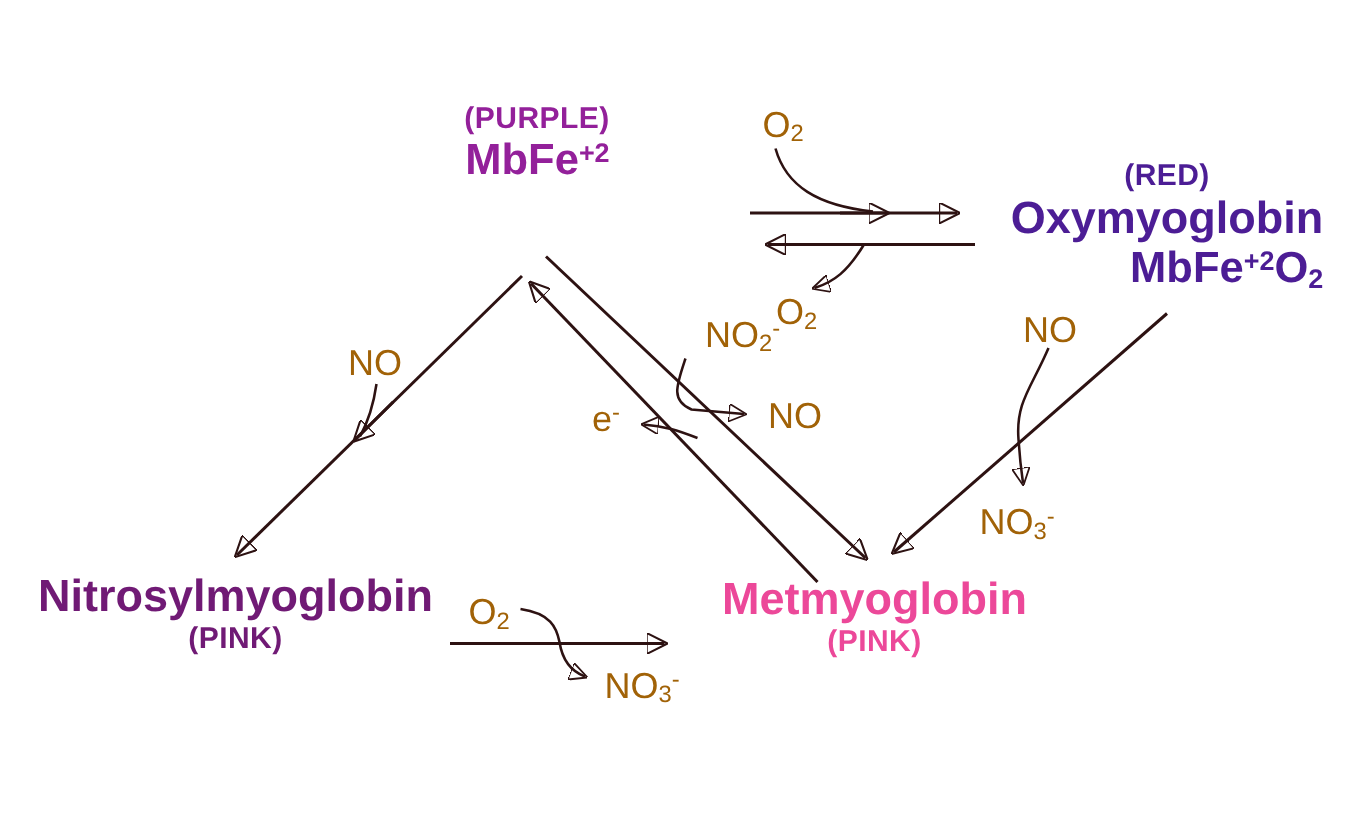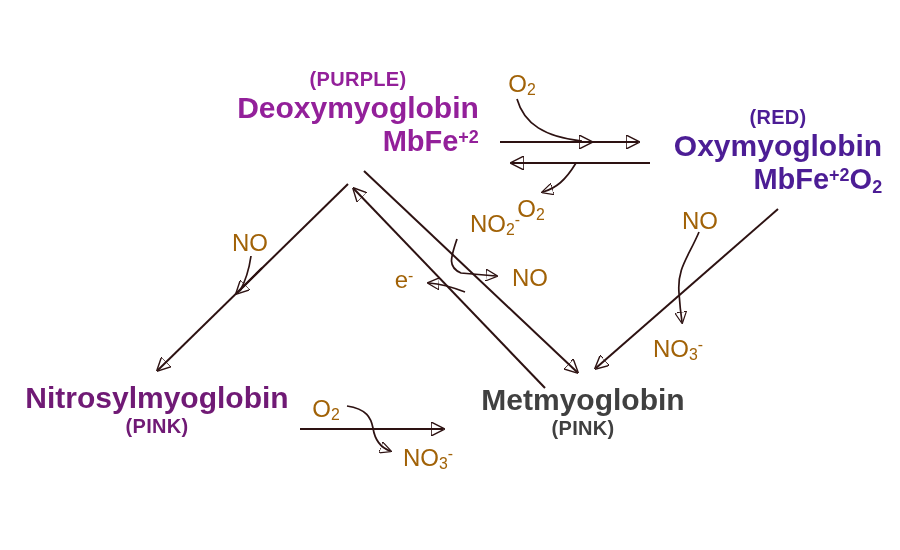--- a/index.html
+++ b/index.html
@@ -75,36 +75,35 @@
     </g>
 
     <g>
       <path class="main" d="M 300 429 L 443 429" marker-end="url(#ah)"></path>
       <path class="thin" d="M 347 406 C 367 409, 371 418, 373 428 C 375 441, 382 448, 390 451" marker-end="url(#ah)"></path>
     </g>
   </svg>
 
   <div class="node" style="left: 358px; top: 68px; color: rgb(147, 32, 154);">
     <div class="state">(PURPLE)</div>
-    <div class="nname">Deoxymyoglobin</div>
     <div class="formula"><span>MbFe</span><span class="fsup">+2</span></div>
   </div>
 
   <div class="node" style="left: 778px; top: 106px; color: #4c1d95;">
     <div class="state">(RED)</div>
     <div class="nname">Oxymyoglobin</div>
     <div class="formula"><span>MbFe</span><span class="fsup">+2</span><span>O</span><span class="fsub">2</span></div>
   </div>
 
   <div class="node" style="left: 157px; top: 381px; color: #701a75;">
     <div class="nname">Nitrosylmyoglobin</div>
     <div class="state">(PINK)</div>
   </div>
 
-  <div class="node" style="left: 583px; top: 383px; color: #404040;">
+  <div class="node" style="left: 583px; top: 383px; color: #ec4899;">
     <div class="nname">Metmyoglobin</div>
     <div class="state">(PINK)</div>
   </div>
 
   <div class="chem" style="left:522px;top:70px;"><span>O</span><span class="s">2</span></div>
 
   <div class="chem" style="left:531px;top:195px;"><span>O</span><span class="s">2</span></div>
 
   <div class="chem" style="left:250px;top:229px;"><span>NO</span></div>
 

